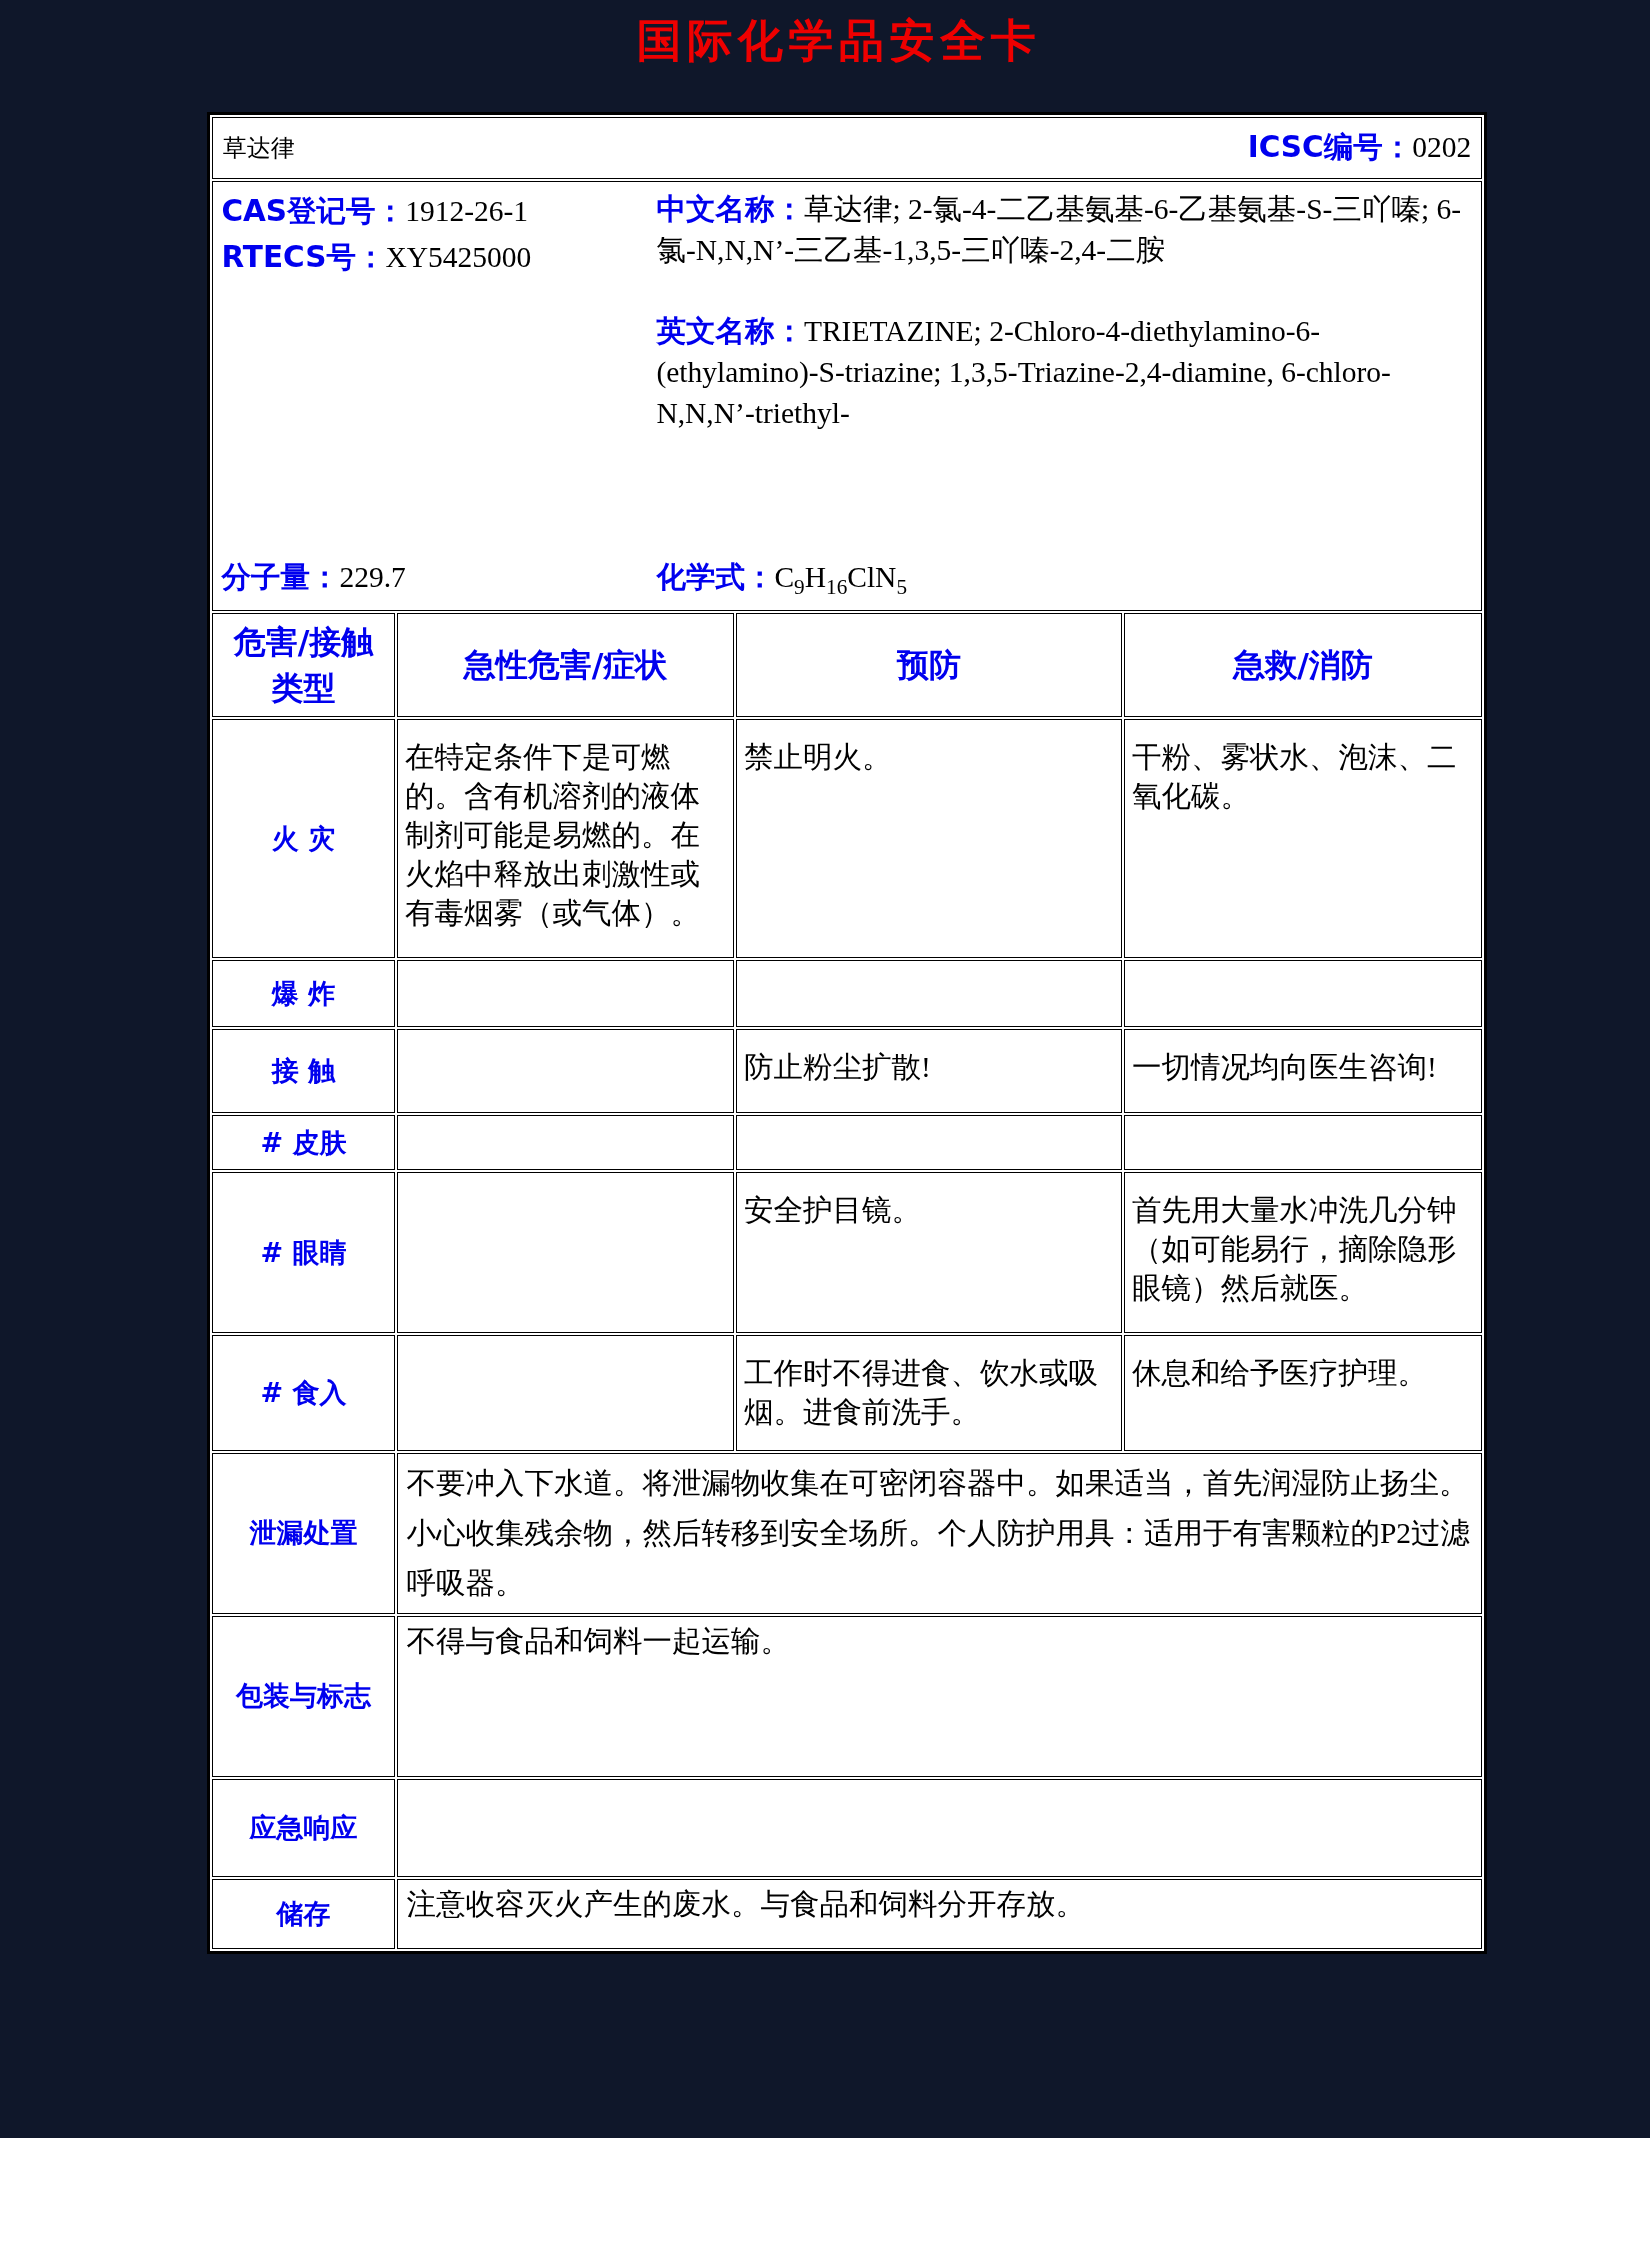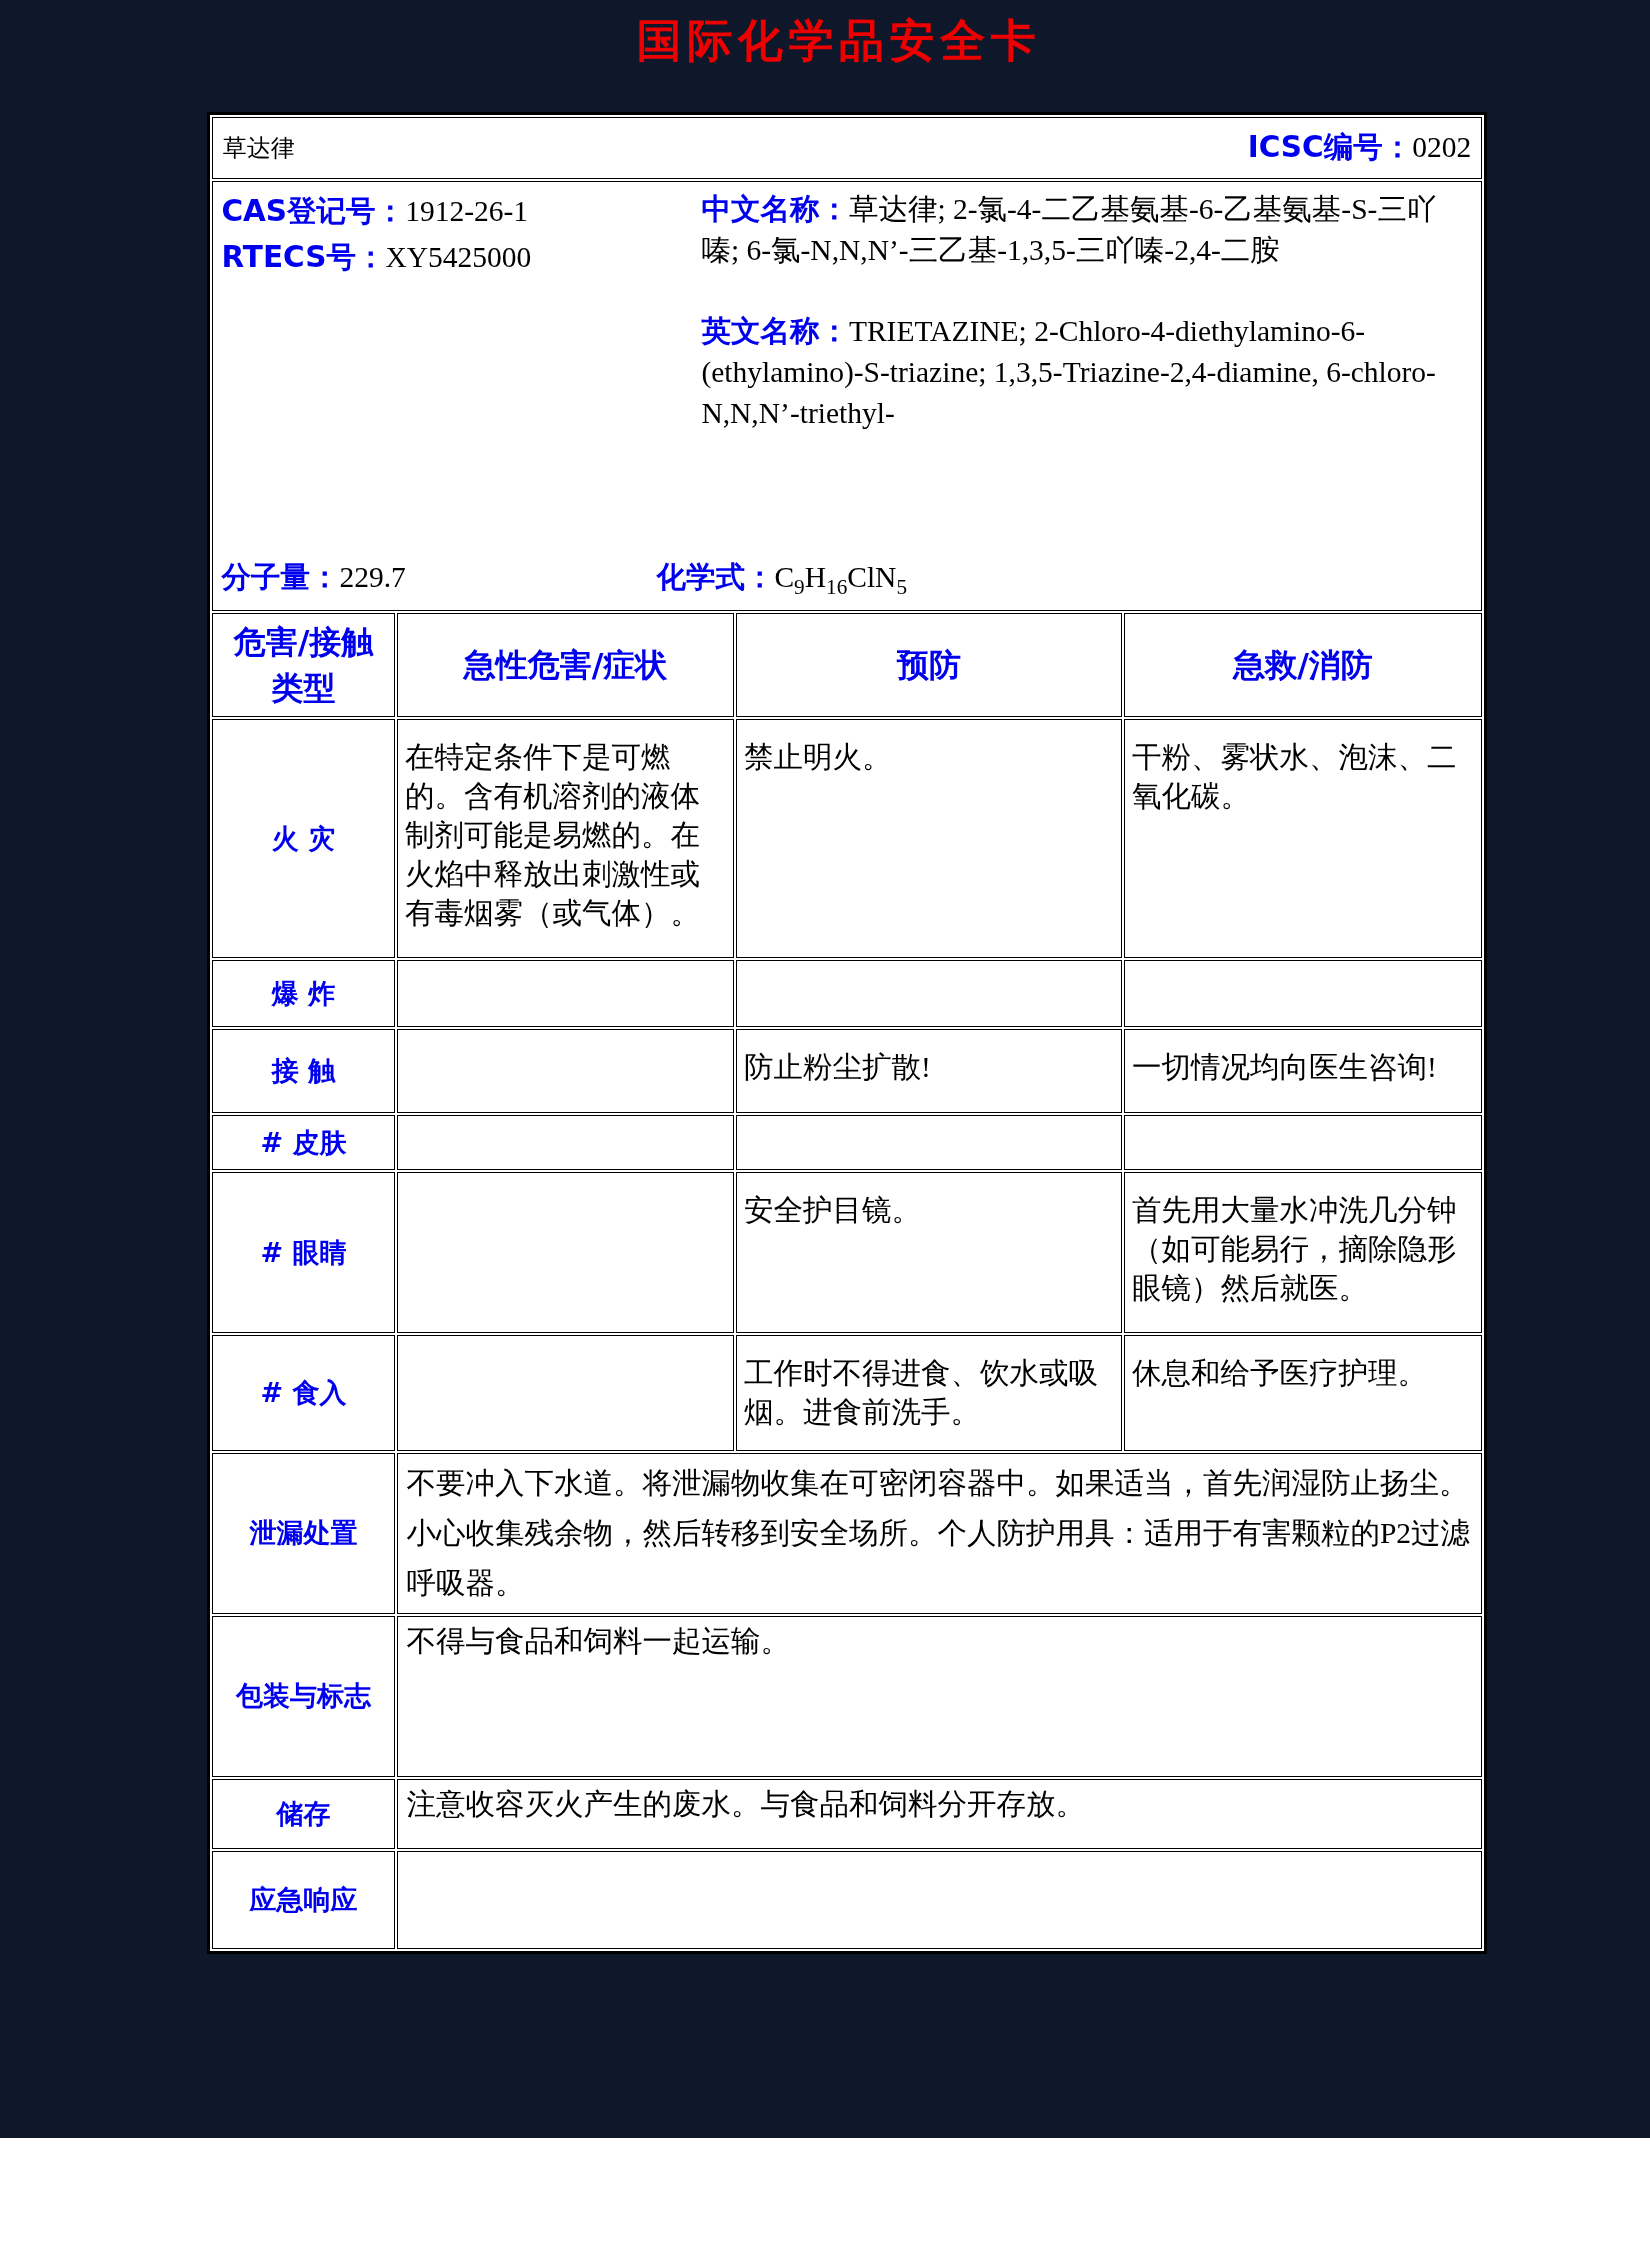--- a/index.html
+++ b/index.html
@@ -26,21 +26,21 @@
   
   .title-row-cell { height:62px; vertical-align:middle; padding:4.2px 9.8px; }
   .title-row-flex { display:flex; justify-content:space-between; align-items:center; }
   .substance-name { font-size:24px; color:#000; }
   .icsc { font-size:29.5px; }
   .icsc .num { color:#000; font-weight:normal; font-family:"Liberation Serif","DejaVu Serif",serif; }
 
   
   .info-cell { height:430px; padding:7px 8.4px; }
   .info-inner { display:flex; flex-direction:column; height:100%; }
-  .info-top { display:flex; flex:1;gap:45px; }
+  .info-top { display:flex; flex:1; }
   .cas-block { width:435px; flex:0 0 435px; font-size:29.5px; line-height:1.55; }
   .names-block { flex:1; font-size:29.5px; line-height:1.4; }
   .en-name-p { margin-top:39px; }
   .label-inline { font-size:29.5px; }
   .mw-row { display:flex; font-size:29.5px; padding-bottom:2.8px; }
   .mw-left { width:435px; flex:0 0 435px; }
   sub { font-size:0.72em; }
 
   
   .hdr-cell {
@@ -161,26 +161,26 @@
     <tr style="height:151px">
       <td class="row-label">泄漏处置</td>
       <td colspan="3" class="wide-cell spill">不要冲入下水道。将泄漏物收集在可密闭容器中。如果适当，首先润湿防止扬尘。小心收集残余物，然后转移到安全场所。个人防护用具：适用于有害颗粒的P2过滤呼吸器。</td>
     </tr>
 
     <tr style="height:161px">
       <td class="row-label">包装与标志</td>
       <td colspan="3" class="wide-cell normal">不得与食品和饲料一起运输。</td>
     </tr>
 
+    <tr style="height:98px">
+      <td class="row-label">应急响应</td>
+      <td colspan="3" class="wide-cell normal"></td>
+    </tr>
+
     <tr style="height:70px">
       <td class="row-label">储存</td>
       <td colspan="3" class="wide-cell normal">注意收容灭火产生的废水。与食品和饲料分开存放。</td>
-    </tr>
-
-    <tr style="height:98px">
-      <td class="row-label">应急响应</td>
-      <td colspan="3" class="wide-cell normal"></td>
     </tr>
 
   </tbody>
     </table>
 </div>
 
 
 </body></html>

